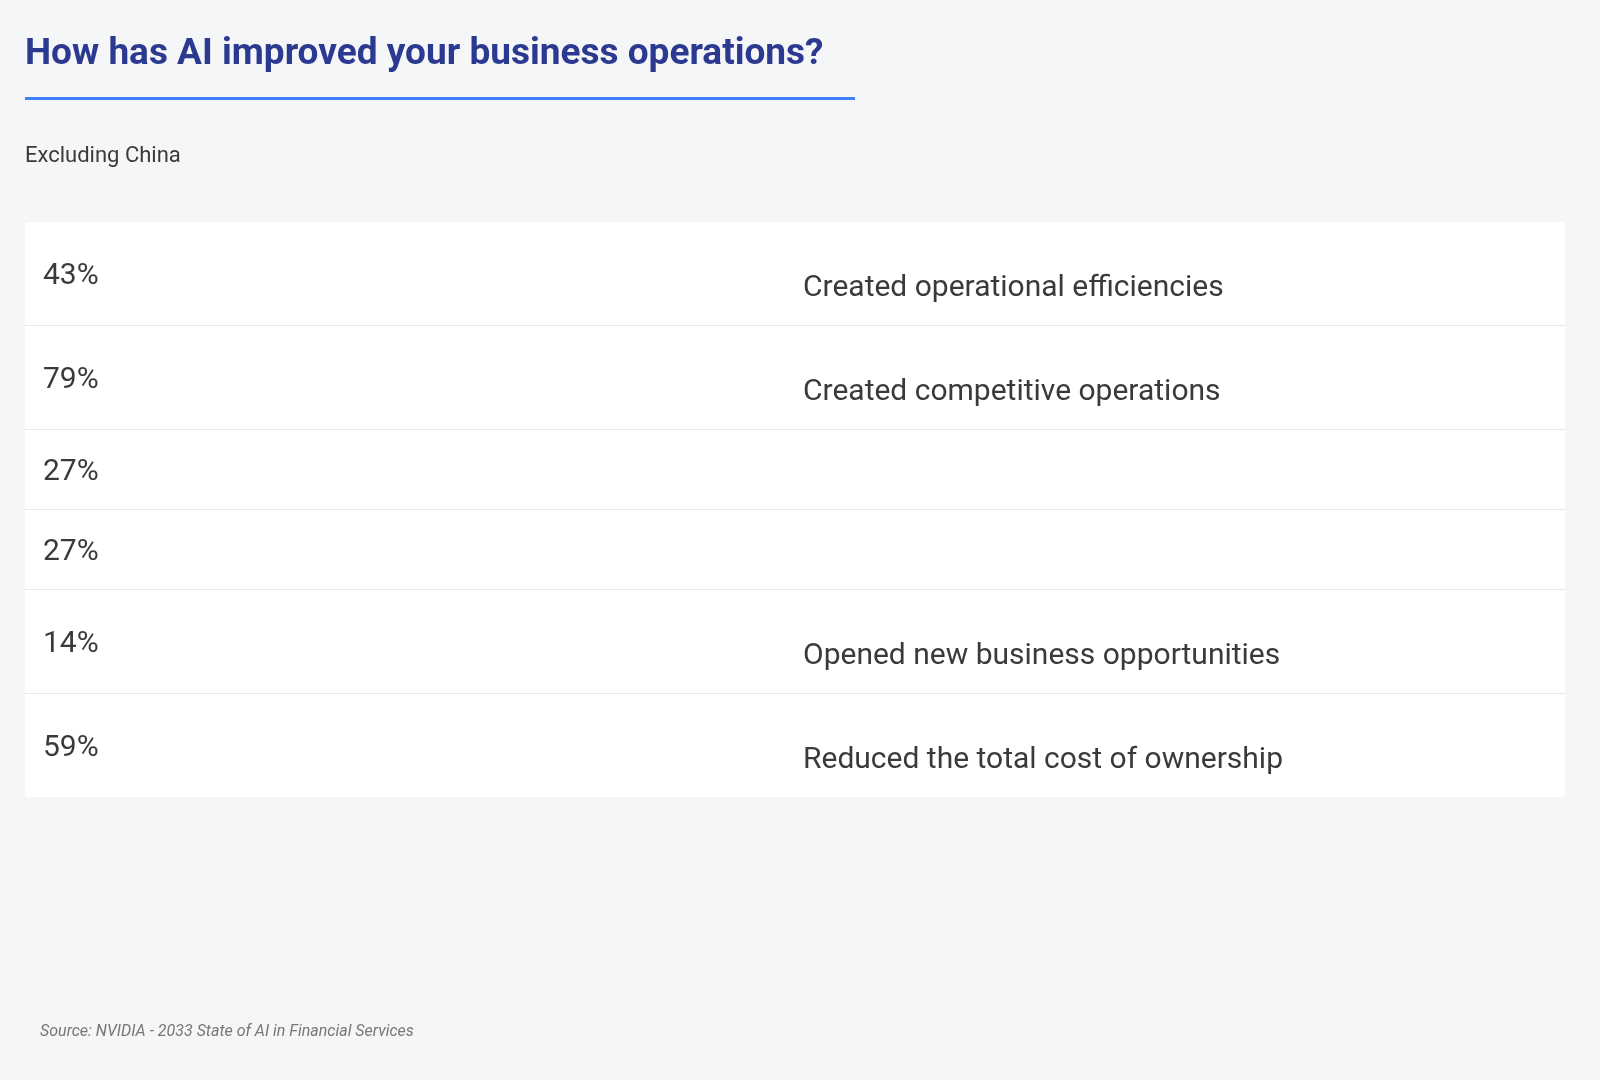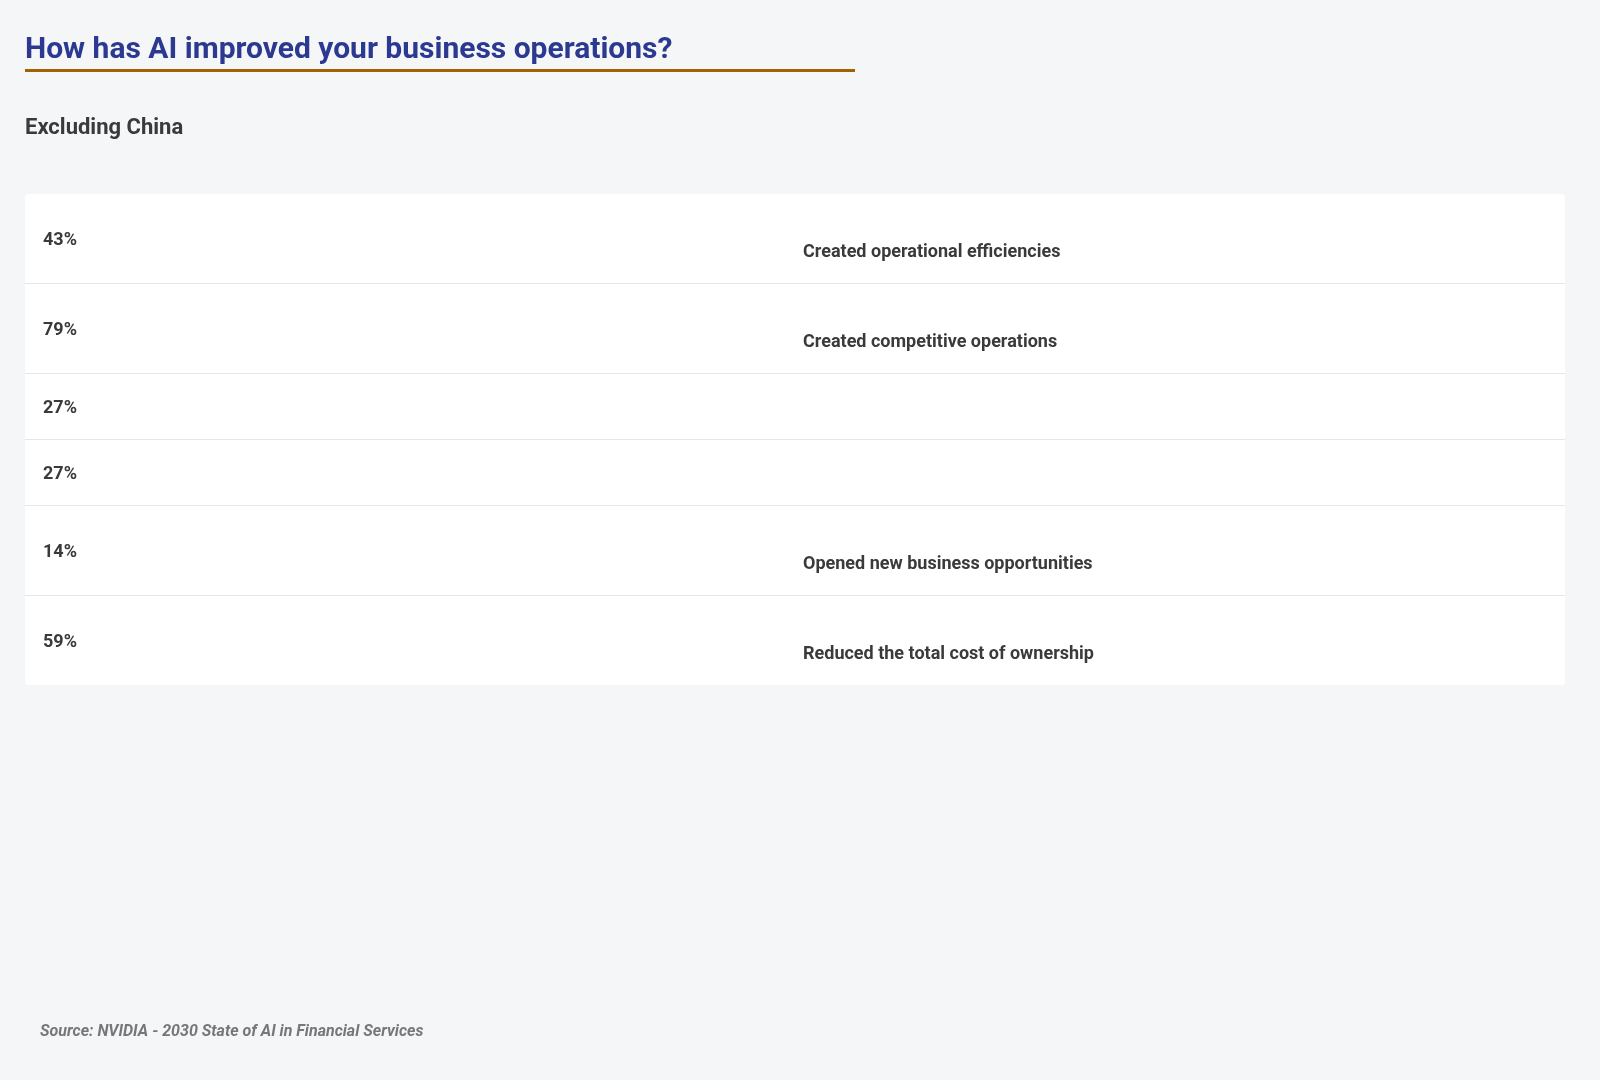--- a/index.html
+++ b/index.html
@@ -1,54 +1,53 @@
 <!DOCTYPE html>
 <html><head>
   <meta charset="utf-8">
   <style>
     * {
       margin: 0;
       padding: 0;
       box-sizing: border-box;
-      font-weight: bold;
     }
     body {
       font-family: -apple-system, BlinkMacSystemFont, "Segoe UI", Roboto, "Helvetica Neue", Arial, sans-serif;
       background: #f5f6f8;
       width: 1600px;
       height: 1080px;
       padding: 30px 25px;
       position: relative;
     }
     .title {
-      font-size: 30px;
+      font-size: 37px;
       font-weight: 700;
       color: #2b3990;
-      padding-bottom: 4px;
-      border-bottom: 3px solid #a16207;
+      padding-bottom: 24px;
+      border-bottom: 3px solid #3b82f6;
       display: inline-block;
       margin-bottom: 42px;
       min-width: 830px;
     }
     .subtitle {
       font-size: 22px;
       color: #3a3a3a;
       margin-bottom: 55px;
     }
     .table {
       background: #ffffff;
       border-radius: 3px;
       width: 1540px;
     }
     .row {
       display: flex;
       align-items: center;
       padding: 22px 18px;
       border-bottom: 1px solid #e4e6ea;
-      font-size: 18px;
+      font-size: 30px;
       color: #3a3a3a;
     }
     .row:last-child {
       border-bottom: none;
     }
     .pct {
       width: 760px;
       flex-shrink: 0;
     }
     .label {
@@ -90,16 +89,16 @@
   <div class="row">
     <div class="pct">14%</div>
     <div class="label">Opened new business opportunities</div>
   </div>
   <div class="row">
     <div class="pct">59%</div>
     <div class="label">Reduced the total cost of ownership</div>
   </div>
 </div>
 
-<div class="source">Source: NVIDIA - 2030 State of AI in Financial Services</div>
+<div class="source">Source: NVIDIA - 2033 State of AI in Financial Services</div>
 
 
 
 
 </body></html>

